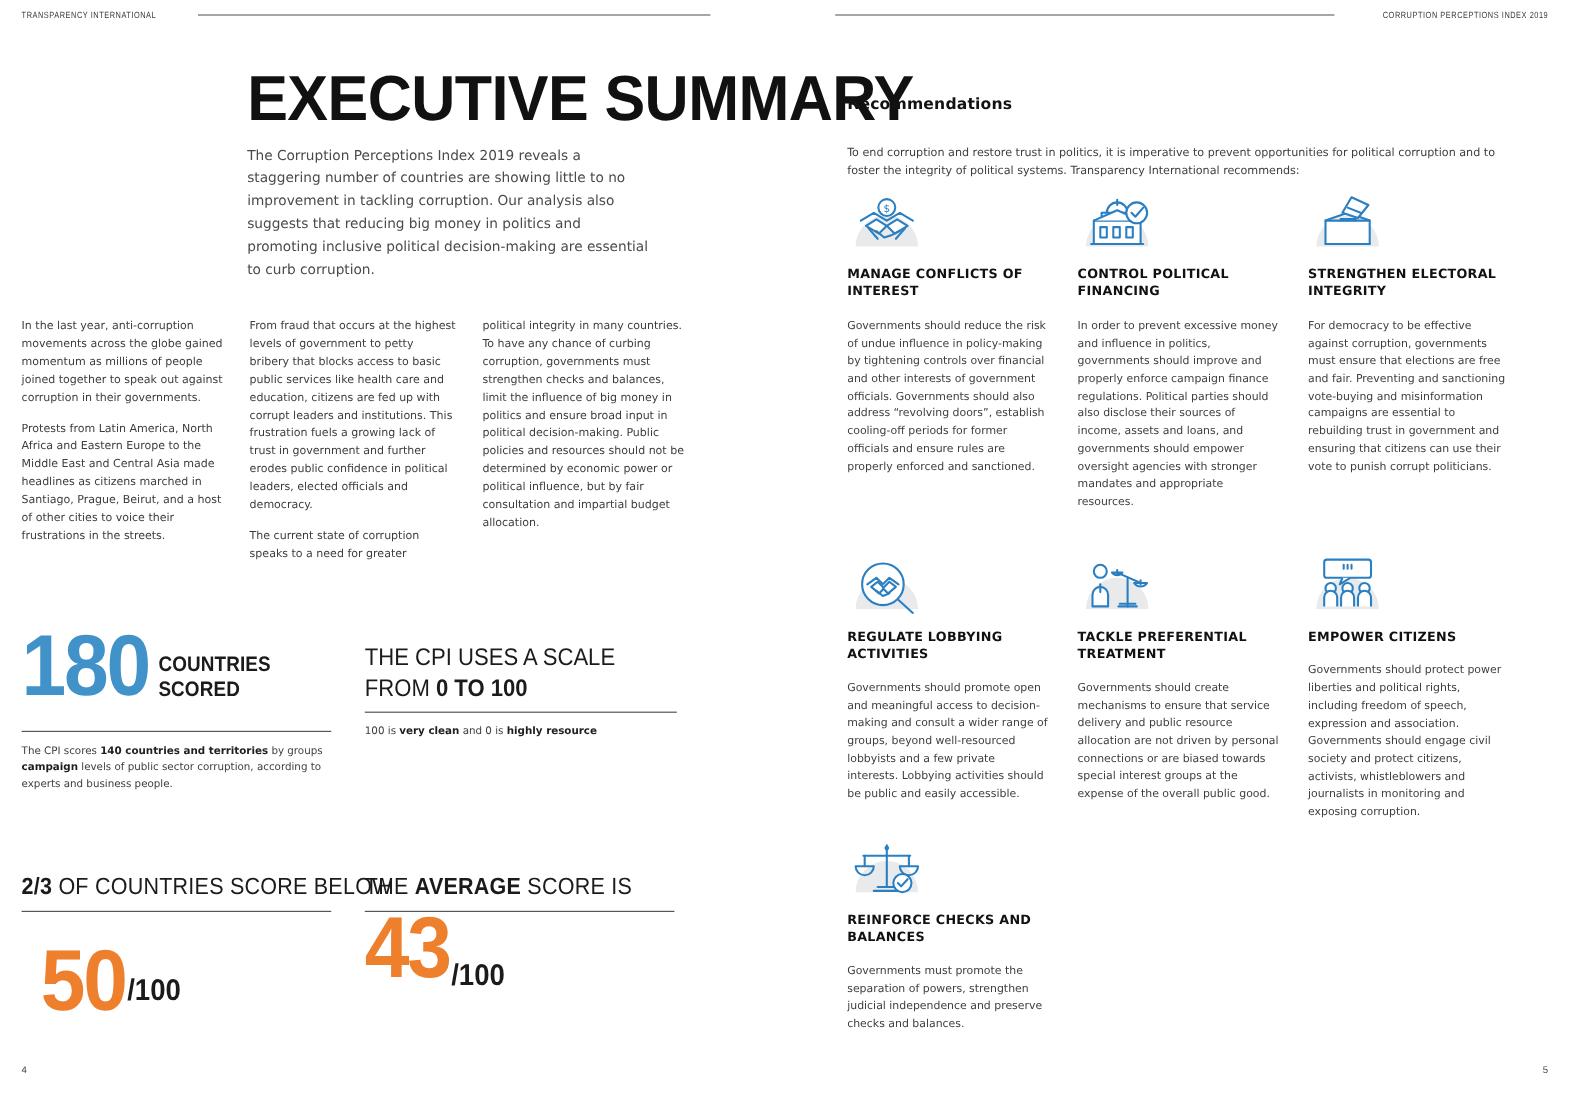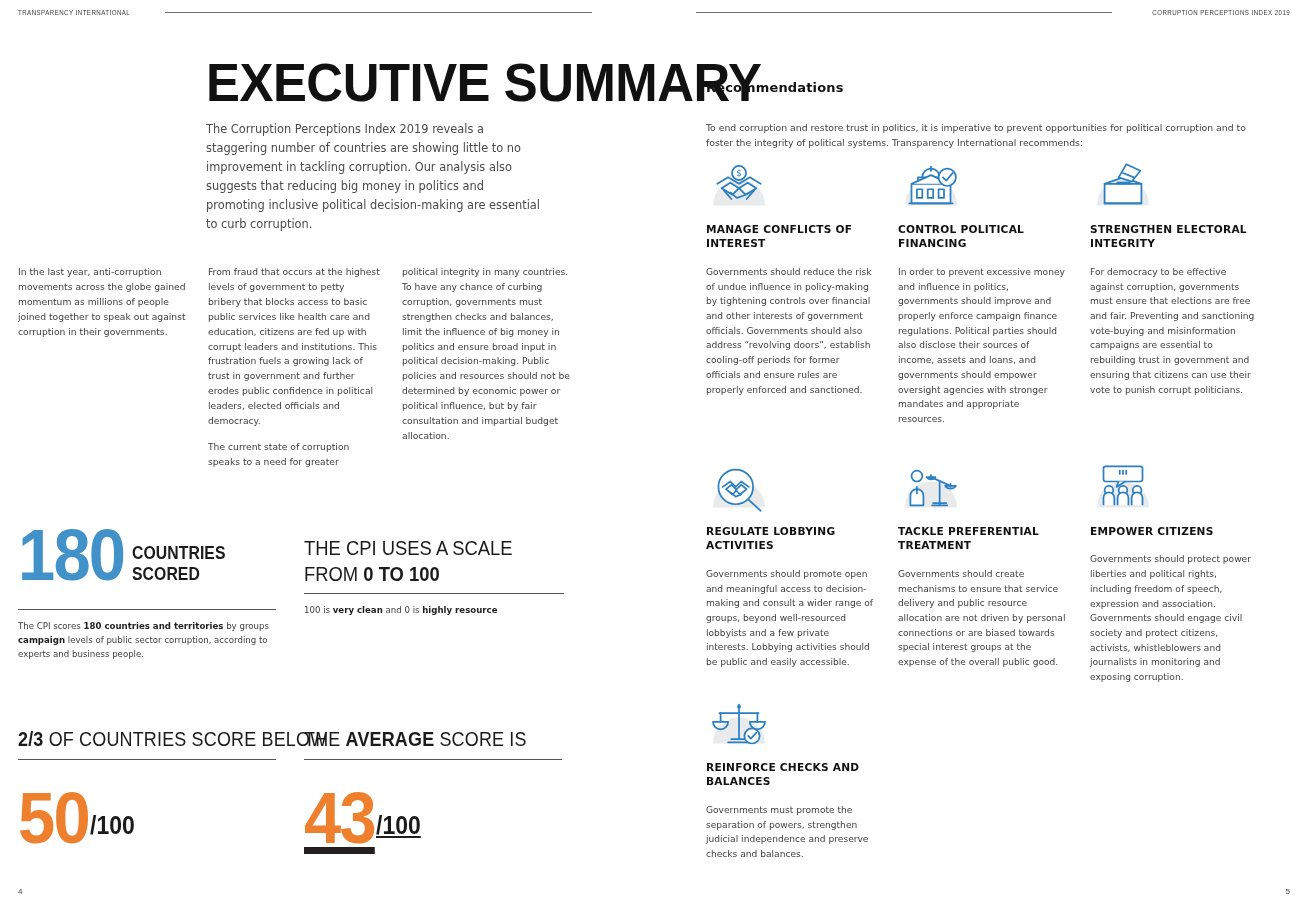--- a/index.html
+++ b/index.html
@@ -133,63 +133,64 @@
       <span class="runhead-text">TRANSPARENCY INTERNATIONAL</span>
       <span class="runhead-rule"></span>
     </div>
 
     <div class="headline">EXECUTIVE SUMMARY</div>
     <div class="deck">The Corruption Perceptions Index 2019 reveals a staggering number of countries are showing little to no improvement in tackling corruption. Our analysis also suggests that reducing big money in politics and promoting inclusive political decision-making are essential to curb corruption.</div>
 
     <div class="bodycols">
       <div class="bodycol bodycol-1">
         <p>In the last year, anti-corruption movements across the globe gained momentum as millions of people joined together to speak out against corruption in their governments.</p>
+        <p>Protests from Latin America, North Africa and Eastern Europe to the Middle East and Central Asia made headlines as citizens marched in Santiago, Prague, Beirut, and a host of other cities to voice their frustrations in the streets.</p>
       </div>
       <div class="bodycol bodycol-2">
         <p>From fraud that occurs at the highest levels of government to petty bribery that blocks access to basic public services like health care and education, citizens are fed up with corrupt leaders and institutions. This frustration fuels a growing lack of trust in government and further erodes public confidence in political leaders, elected officials and democracy.</p>
         <p>The current state of corruption speaks to a need for greater</p>
       </div>
       <div class="bodycol bodycol-3">
         <p>political integrity in many countries. To have any chance of curbing corruption, governments must strengthen checks and balances, limit the influence of big money in politics and ensure broad input in political decision-making. Public policies and resources should not be determined by economic power or political influence, but by fair consultation and impartial budget allocation.</p>
       </div>
     </div>
 
     <div class="statblock stat-180">
       <div class="stat-row">
         <div class="bignum bignum-blue">180</div>
         <div class="stat-caption">
           <div>COUNTRIES</div>
           <div>SCORED</div>
         </div>
       </div>
       <div class="stat-rule"></div>
-      <div class="stat-foot"><span>The CPI scores </span><b>180 countries and territories</b><span> by groups </span><b>campaign</b><span> levels of public sector corruption, according to experts and business people.</span></div>
+      <div class="stat-foot"><span>The CPI scores </span><b>140 countries and territories</b><span> by groups </span><b>campaign</b><span> levels of public sector corruption, according to experts and business people.</span></div>
     </div>
 
     <div class="statblock stat-scale">
       <div class="scale-row">
         <div class="scale-title"><span>THE CPI USES A SCALE FROM </span><b>0</b><b> TO 100</b></div>
       </div>
       <div class="stat-rule" style="margin-top:6px"></div>
       <div class="stat-foot"><span>100 is </span><b>very clean</b><span> and 0 is </span><b>highly resource</b></div>
     </div>
 
     <div class="statblock stat-23">
       <div class="stat-head"><b>2/3</b><span> OF COUNTRIES SCORE BELOW</span></div>
       <div class="stat-rule" style="margin-top:8px"></div>
-      <div class="stat-row" style="margin-top:14px; align-items:flex-end;">
+      <div class="stat-row" style="margin-top:14px; align-items:flex-end;margin-left:16px;">
         <div class="bignum bignum-orange">50</div>
         <div class="bignum-suffix">/100</div>
       </div>
     </div>
 
     <div class="statblock stat-avg">
       <div class="stat-head"><span>THE </span><b>AVERAGE</b><span> SCORE IS</span></div>
       <div class="stat-rule" style="margin-top:8px"></div>
-      <div class="stat-row" style="margin-top:14px; align-items:flex-end;text-decoration:underline;">
+      <div class="stat-row" style="margin-top:2px; align-items:flex-start;">
         <div class="bignum bignum-orange">43</div>
         <div class="bignum-suffix">/100</div>
       </div>
     </div>
 
     <div class="folio folio-left">4</div>
   </div>
 
   <div class="page page-right">
     <div class="runhead runhead-right">

